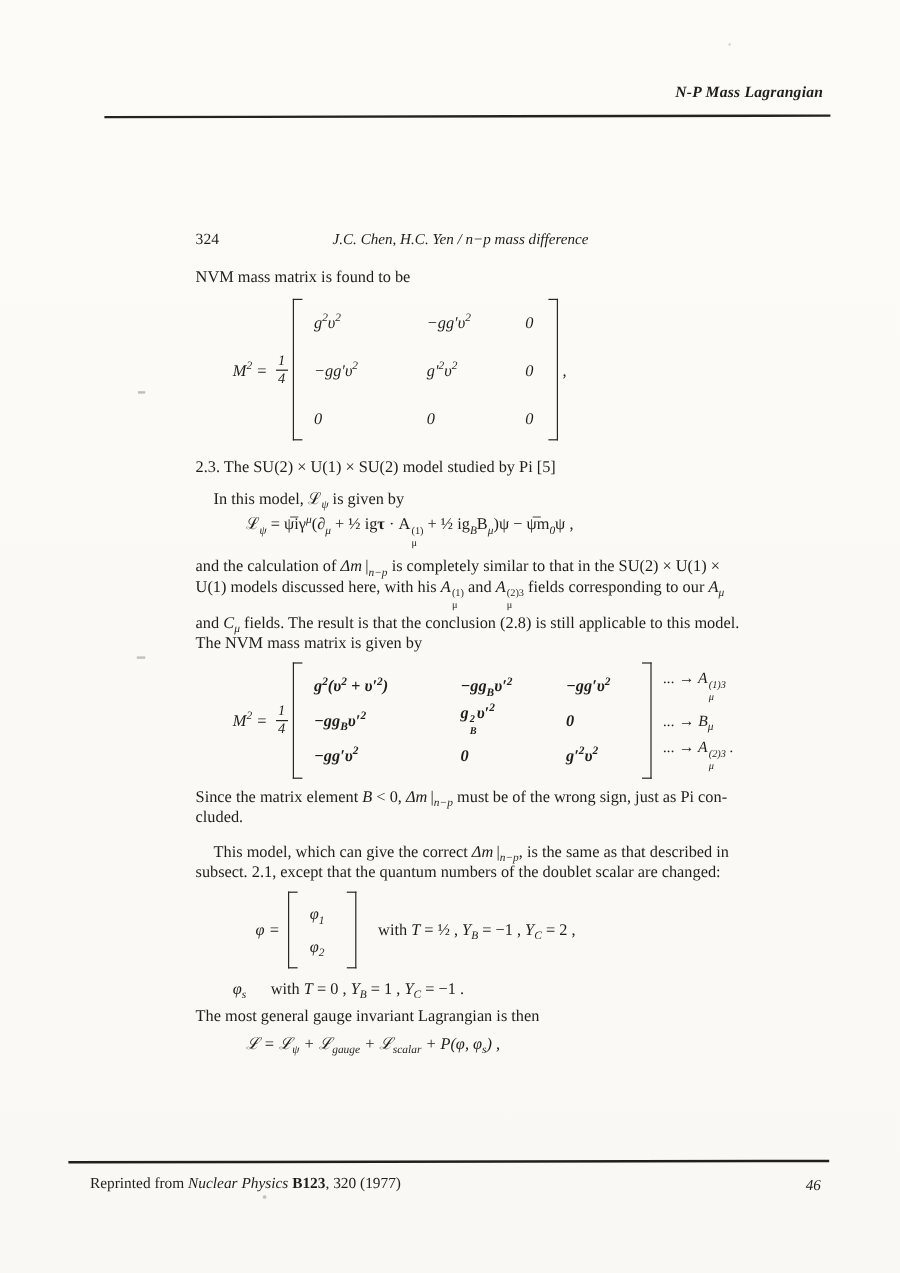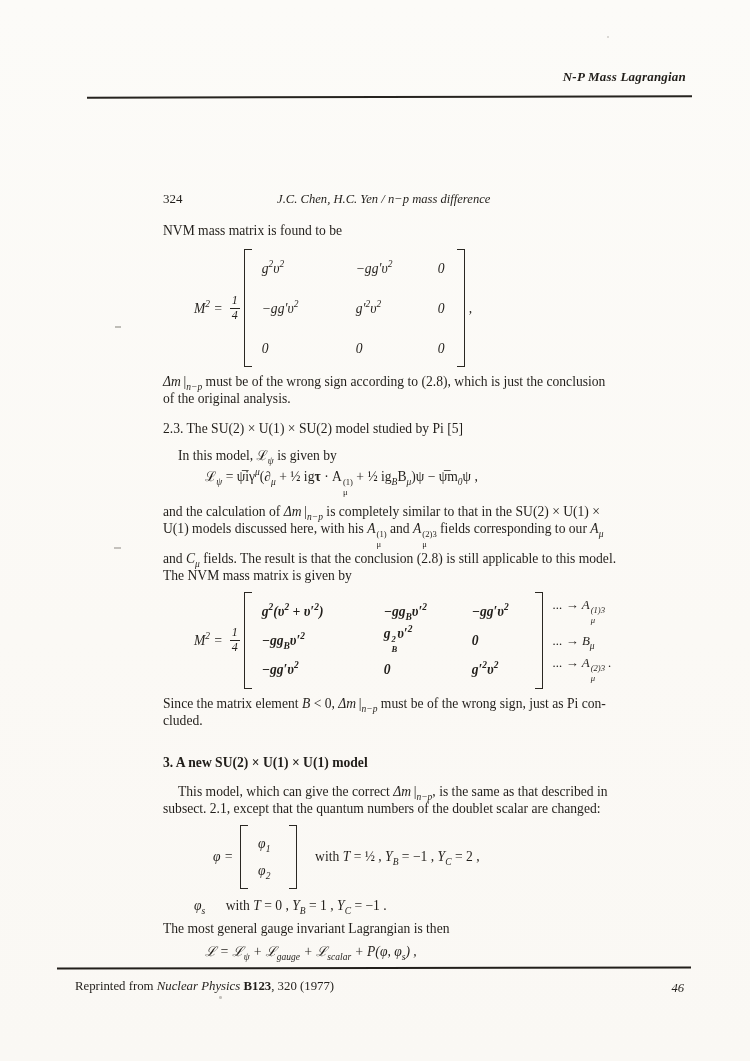--- a/index.html
+++ b/index.html
@@ -87,21 +87,20 @@
         <span>g′<sup>2</sup>υ<sup>2</sup></span>
         <span>0</span>
         <span>0</span>
         <span>0</span>
         <span>0</span>
       </span>
       <span class="brk r"></span>
       <span class="mtrail">,</span>
     </div>
 
-    <p class="mt6"><i>Δm</i> |<sub>n−p</sub> must be of the wrong sign according to (2.8), which is just the conclusion<br>of the original analysis.</p>
 
     <p class="sec-italic">2.3. The SU(2) × U(1) × SU(2) model studied by Pi [5]</p>
 
     <p class="indent mt10">In this model, ℒ<sub>ψ</sub> is given by</p>
 
     <p class="mt4" style="margin-left:42px;">ℒ<sub>ψ</sub> = ψ̅iγ<sup>μ</sup>(∂<sub>μ</sub> + ½ ig<b>τ</b> · A<span class="ss">
           <span class="t">(1)</span>
           <span class="b">μ</span>
         </span> + ½ ig<sub>B</sub>B<sub>μ</sub>)ψ − ψ̅m<sub>0</sub>ψ ,</p>
 
@@ -143,21 +142,20 @@
         <span>... → B<sub>μ</sub></span>
         <span>... → A<span class="ss">
               <span class="t">(2)3</span>
               <span class="b">μ</span>
             </span> .</span>
       </span>
     </div>
 
     <p class="mt6">Since the matrix element <i>B</i> &lt; 0, <i>Δm</i> |<sub>n−p</sub> must be of the wrong sign, just as Pi con-<br>cluded.</p>
 
-    <p class="sec-bold">3. A new SU(2) × U(1) × U(1) model</p>
 
     <p class="indent mt12">This model, which can give the correct <i>Δm</i> |<sub>n−p</sub>, is the same as that described in<br>subsect. 2.1, except that the quantum numbers of the doublet scalar are changed:</p>
 
     <div class="eqrow mt8" style="margin-left:50px;">
       <span class="mlhs">φ =</span>
       <span class="brk l"></span>
       <span class="mgrid mvec">
         <span>φ<sub>1</sub></span>
         <span>φ<sub>2</sub></span>
       </span>

